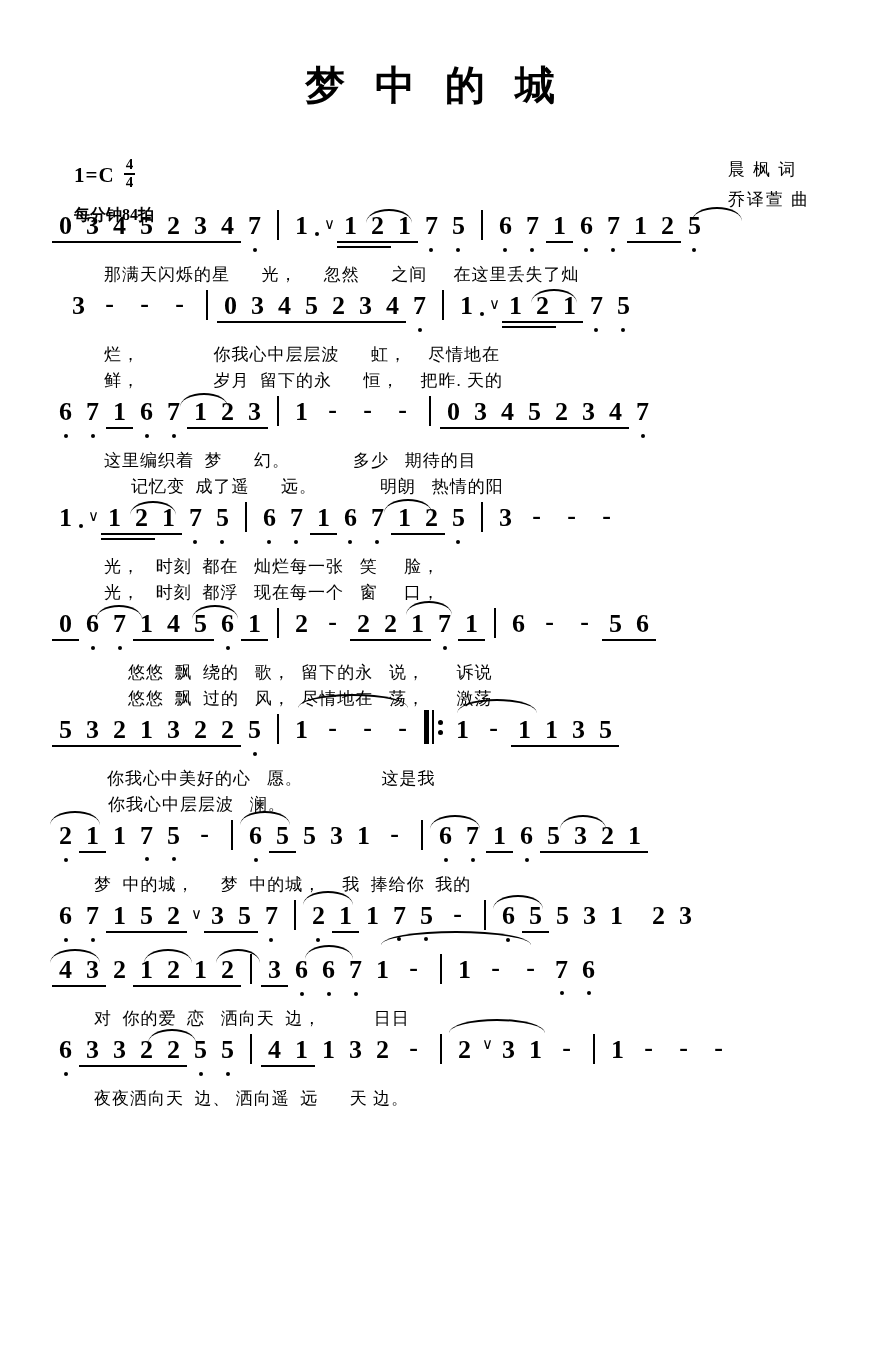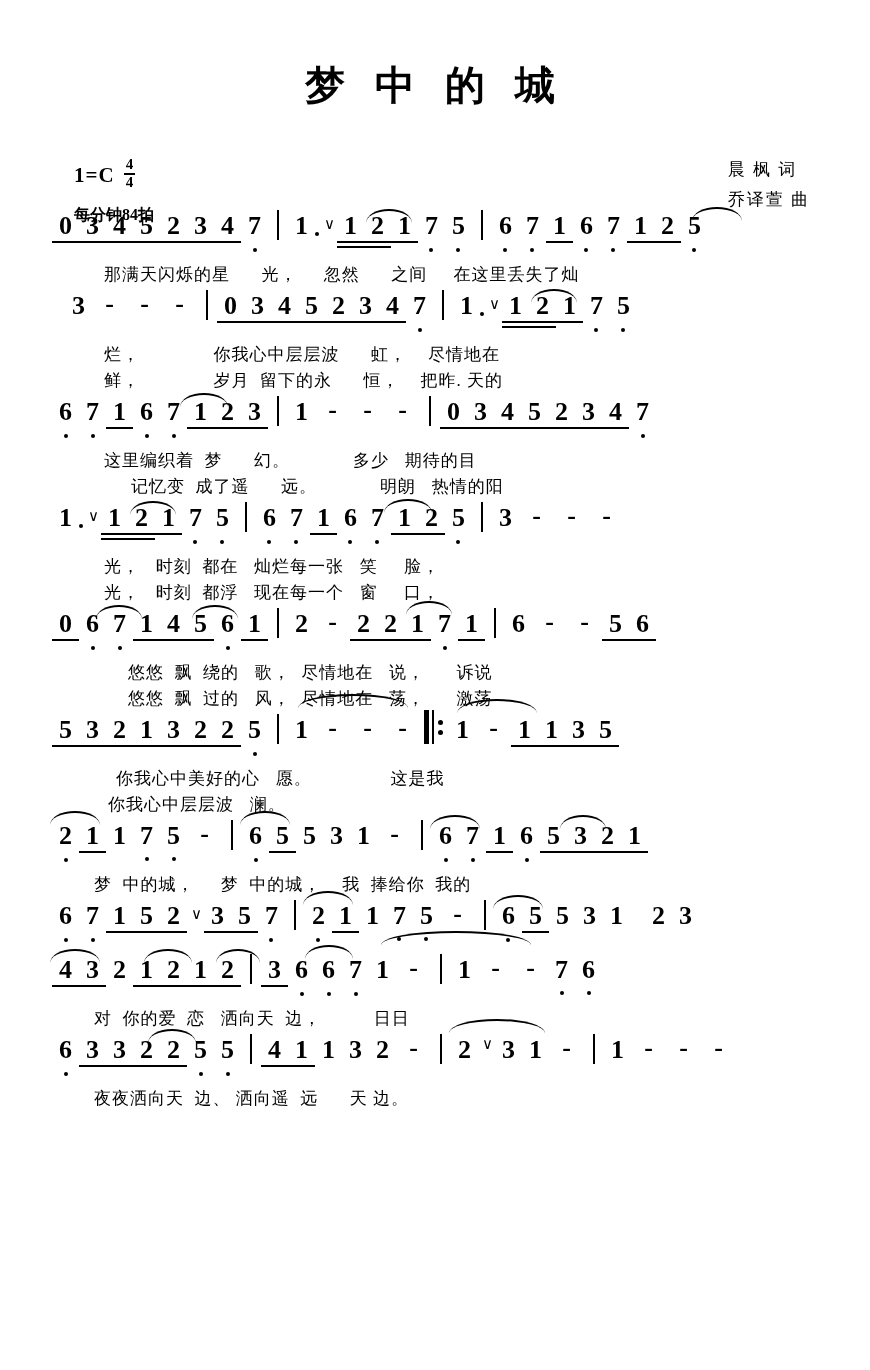--- a/index.html
+++ b/index.html
@@ -397,21 +397,21 @@
       <span class="bar"></span>
       <div class="measure">
         <span class="n">6</span>
         <span class="dash">-</span>
         <span class="dash">-</span>
         <span class="n u1">5</span>
         <span class="n u1">6</span>
       </div>
     </div>
     <div class="lyrics">
-      <span style="left:80px;">悠悠  飘  绕的   歌，  尽情地在   说，      诉说</span>
+      <span style="left:80px;">悠悠  飘  绕的   歌，  留下的永   说，      诉说</span>
     </div>
     <div class="lyrics">
       <span style="left:80px;">悠悠  飘  过的   风，  尽情地在   荡，      激荡</span>
     </div>
   </div>
 
   <div class="sysblock">
     <div class="noterow">
       <div class="measure">
         <span class="n u1">5</span>
@@ -443,21 +443,21 @@
         <span class="slur" style="left:8px; top:-14px; width:80px;"></span>
         <span class="n">1</span>
         <span class="dash">-</span>
         <span class="n u1">1</span>
         <span class="n u1">1</span>
         <span class="n u1">3</span>
         <span class="n u1">5</span>
       </div>
     </div>
     <div class="lyrics">
-      <span style="left:68px;">你我心中美好的心   愿。               这是我</span>
+      <span style="left:59px;">你我心中美好的心   愿。               这是我</span>
     </div>
     <div class="lyrics">
       <span style="left:60px;">你我心中层层波   澜。</span>
     </div>
   </div>
 
   <div class="sysblock">
     <div class="noterow">
       <div class="measure">
         <span class="slur" style="left:-2px; top:-8px; width:50px;"></span>

